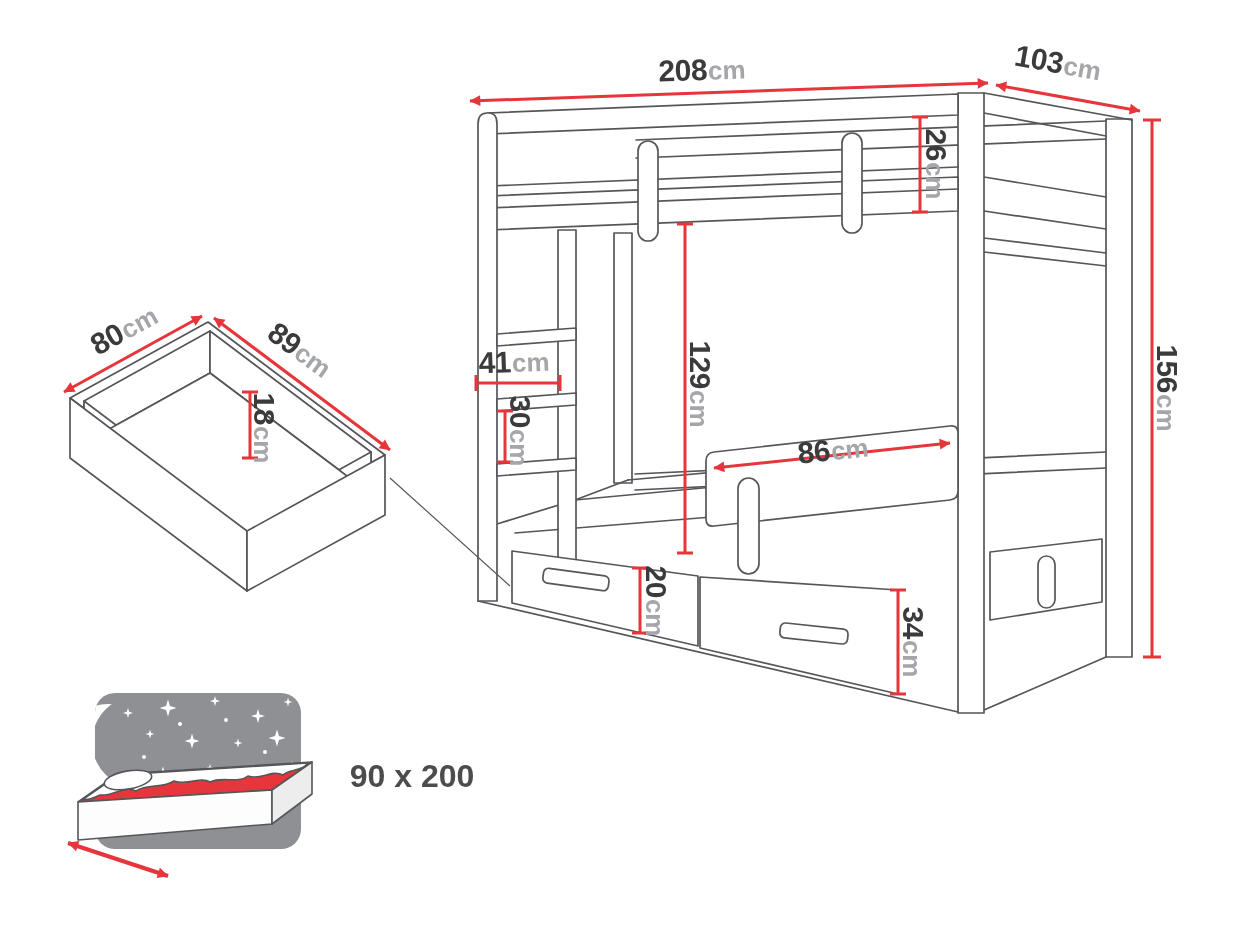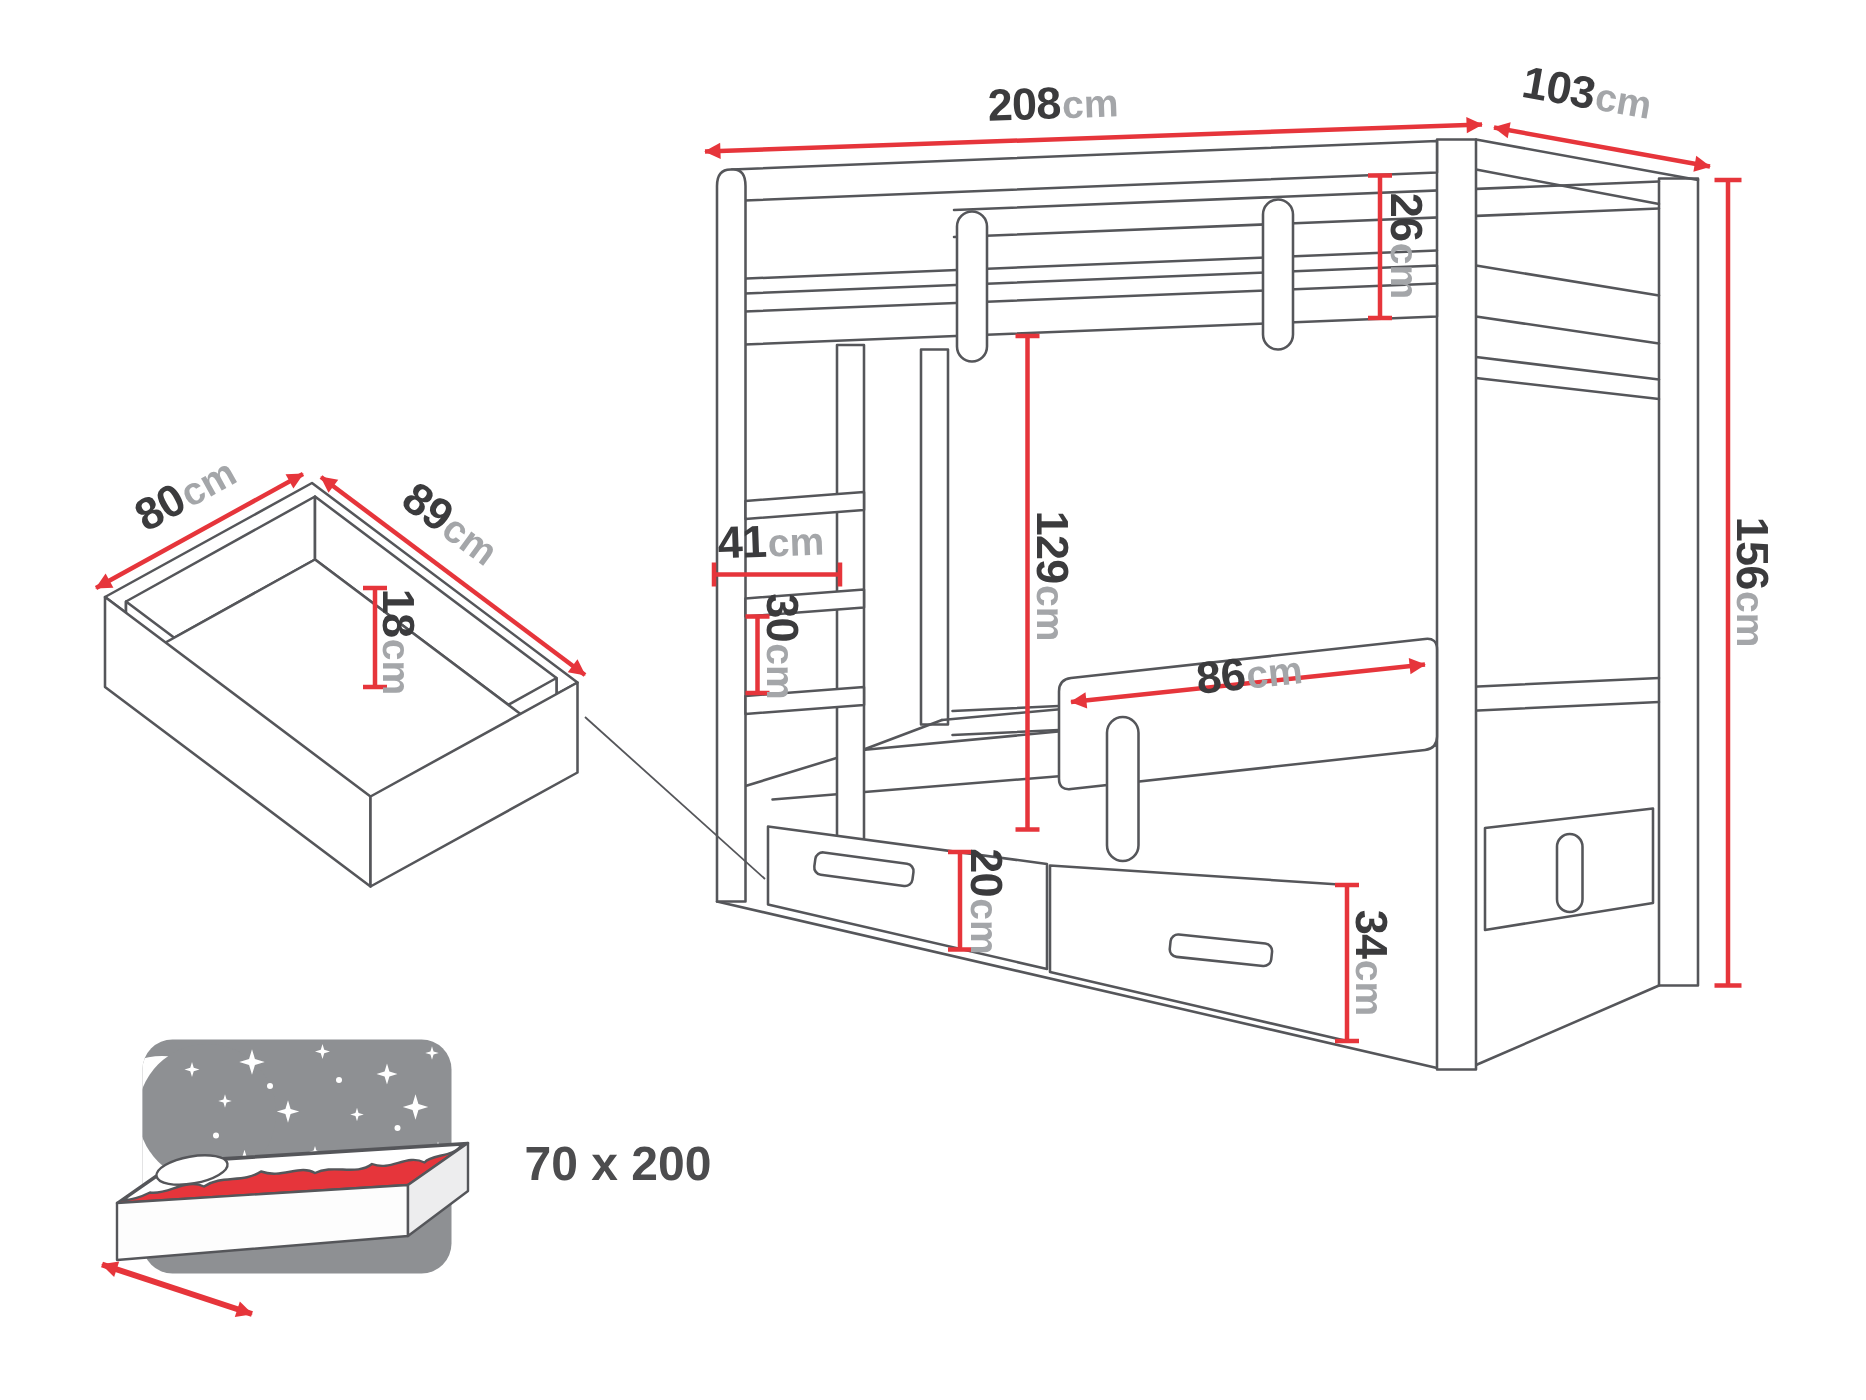--- a/index.html
+++ b/index.html
@@ -201,15 +201,15 @@
 <div class="dim" style="left:124px;top:330px;transform:translate(-50%,-50%) rotate(-29deg);">
   <span class="v">80</span><span class="u">cm</span>
 </div>
 <div class="dim" style="left:300px;top:350px;transform:translate(-50%,-50%) rotate(36deg);">
   <span class="v">89</span><span class="u">cm</span>
 </div>
 <div class="dim" style="left:264px;top:428px;transform:translate(-50%,-50%) rotate(90deg);">
   <span class="v">18</span><span class="u">cm</span>
 </div>
 
-<div class="size-label" style="left:412px;top:776px;transform:translate(-50%,-50%);">70 x 200</div>
+<div class="size-label" style="left:412px;top:776px;transform:translate(-50%,-50%);">90 x 200</div>
 
 </div>
 
 </body></html>

